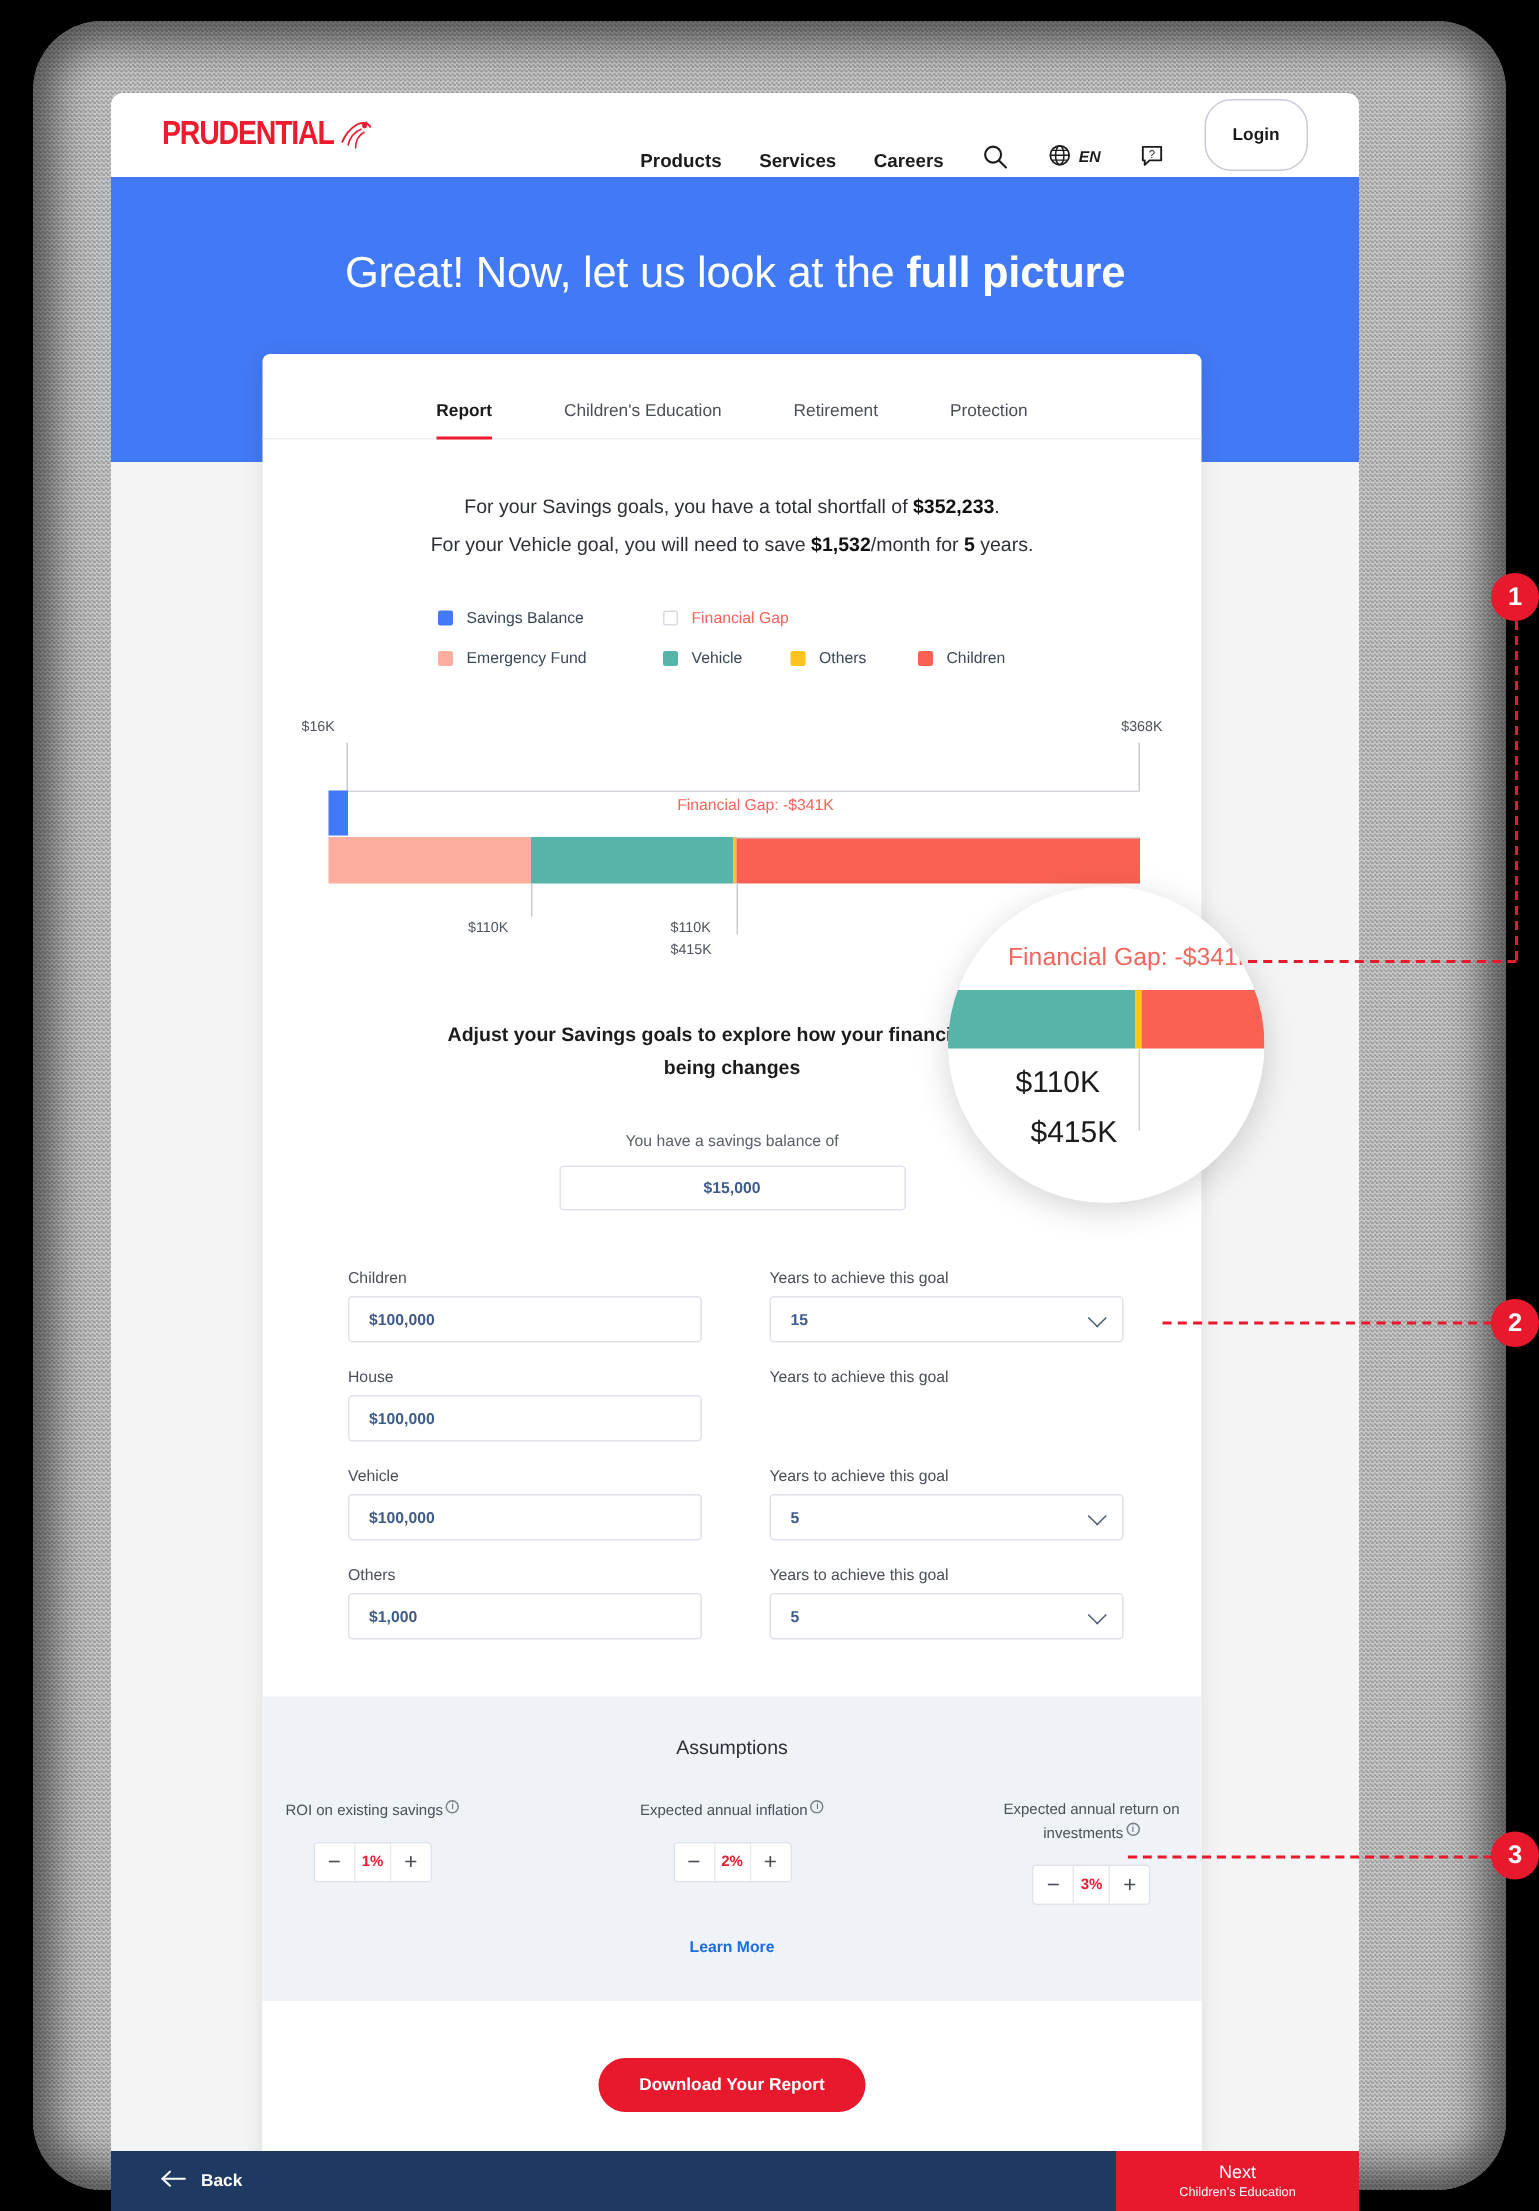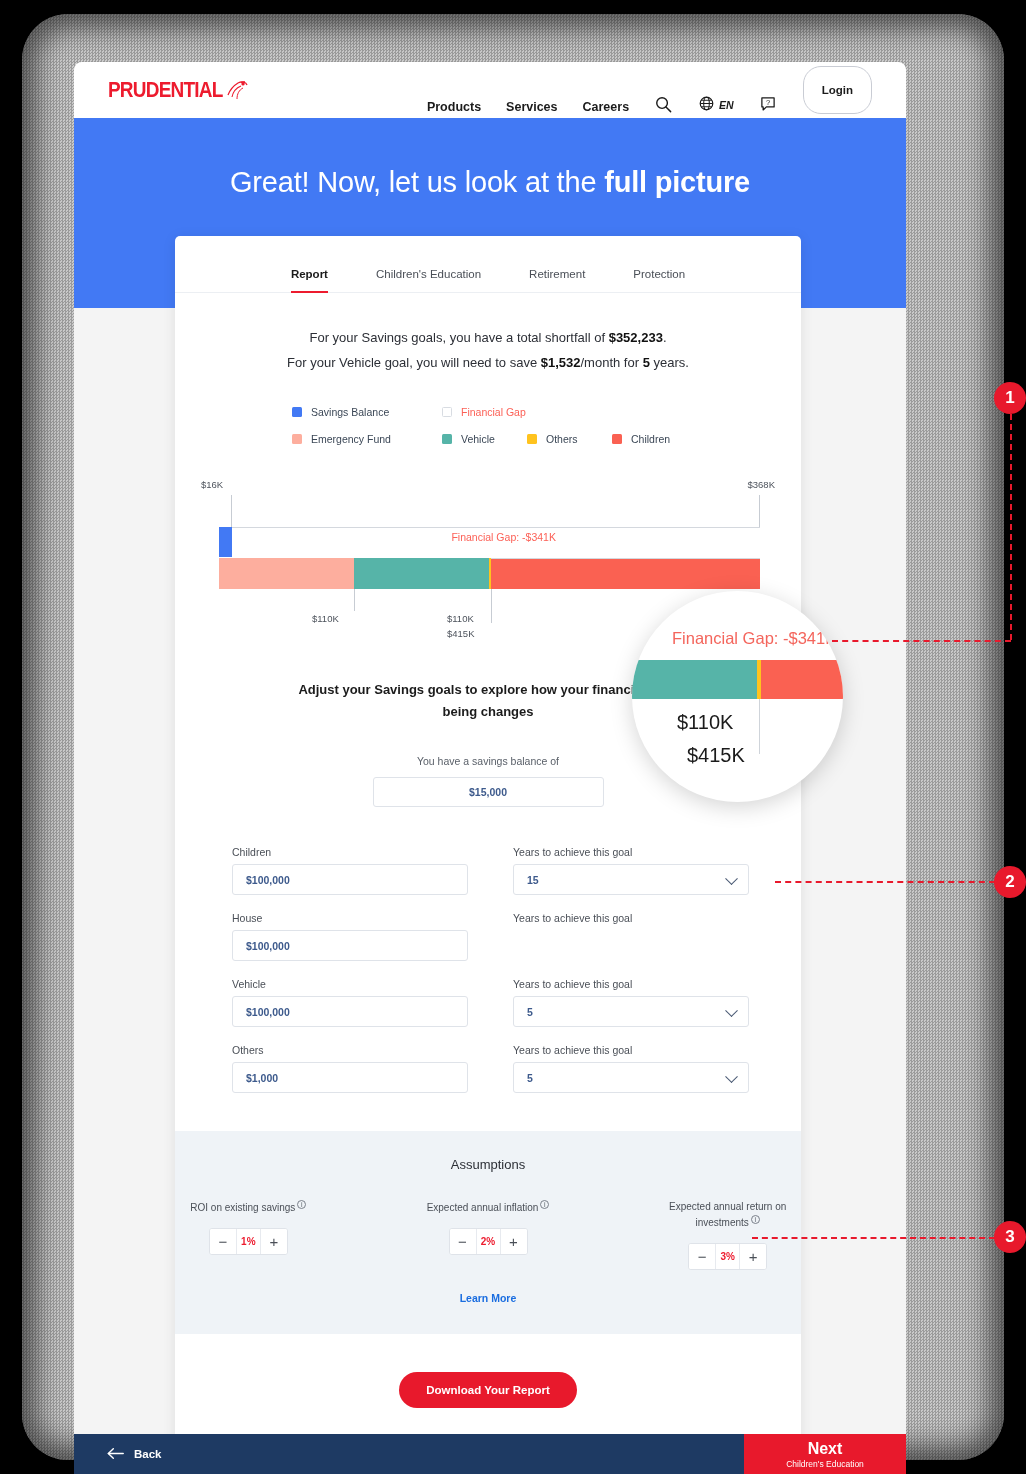--- a/index.html
+++ b/index.html
@@ -234,21 +234,21 @@
   }
   .back-btn {
     display: flex; align-items: center; gap: 9px; margin-left: 33px;
     color: #fff; font-size: 11.5px; font-weight: 700; cursor: pointer;
   }
   .next-btn {
     margin-left: auto; width: 162px; height: 40px; background: #e8192c;
     display: flex; flex-direction: column; align-items: center;
     justify-content: center; cursor: pointer;
   }
-  .next-main { color: #fff; font-size: 16px; font-weight: 700; line-height: 1.25; }
+  .next-main { color: #fff; font-size: 12px; font-weight: 400; line-height: 1.25; }
   .next-sub { color: #fff; font-size: 8.5px; line-height: 1.25; }
 
   
   .badge {
     position: absolute; width: 32px; height: 32px; border-radius: 50%;
     background: #e8192c; color: #fff; font-size: 17px; font-weight: 700;
     display: flex; align-items: center; justify-content: center;
     z-index: 90;
   }
   .dash-h {

